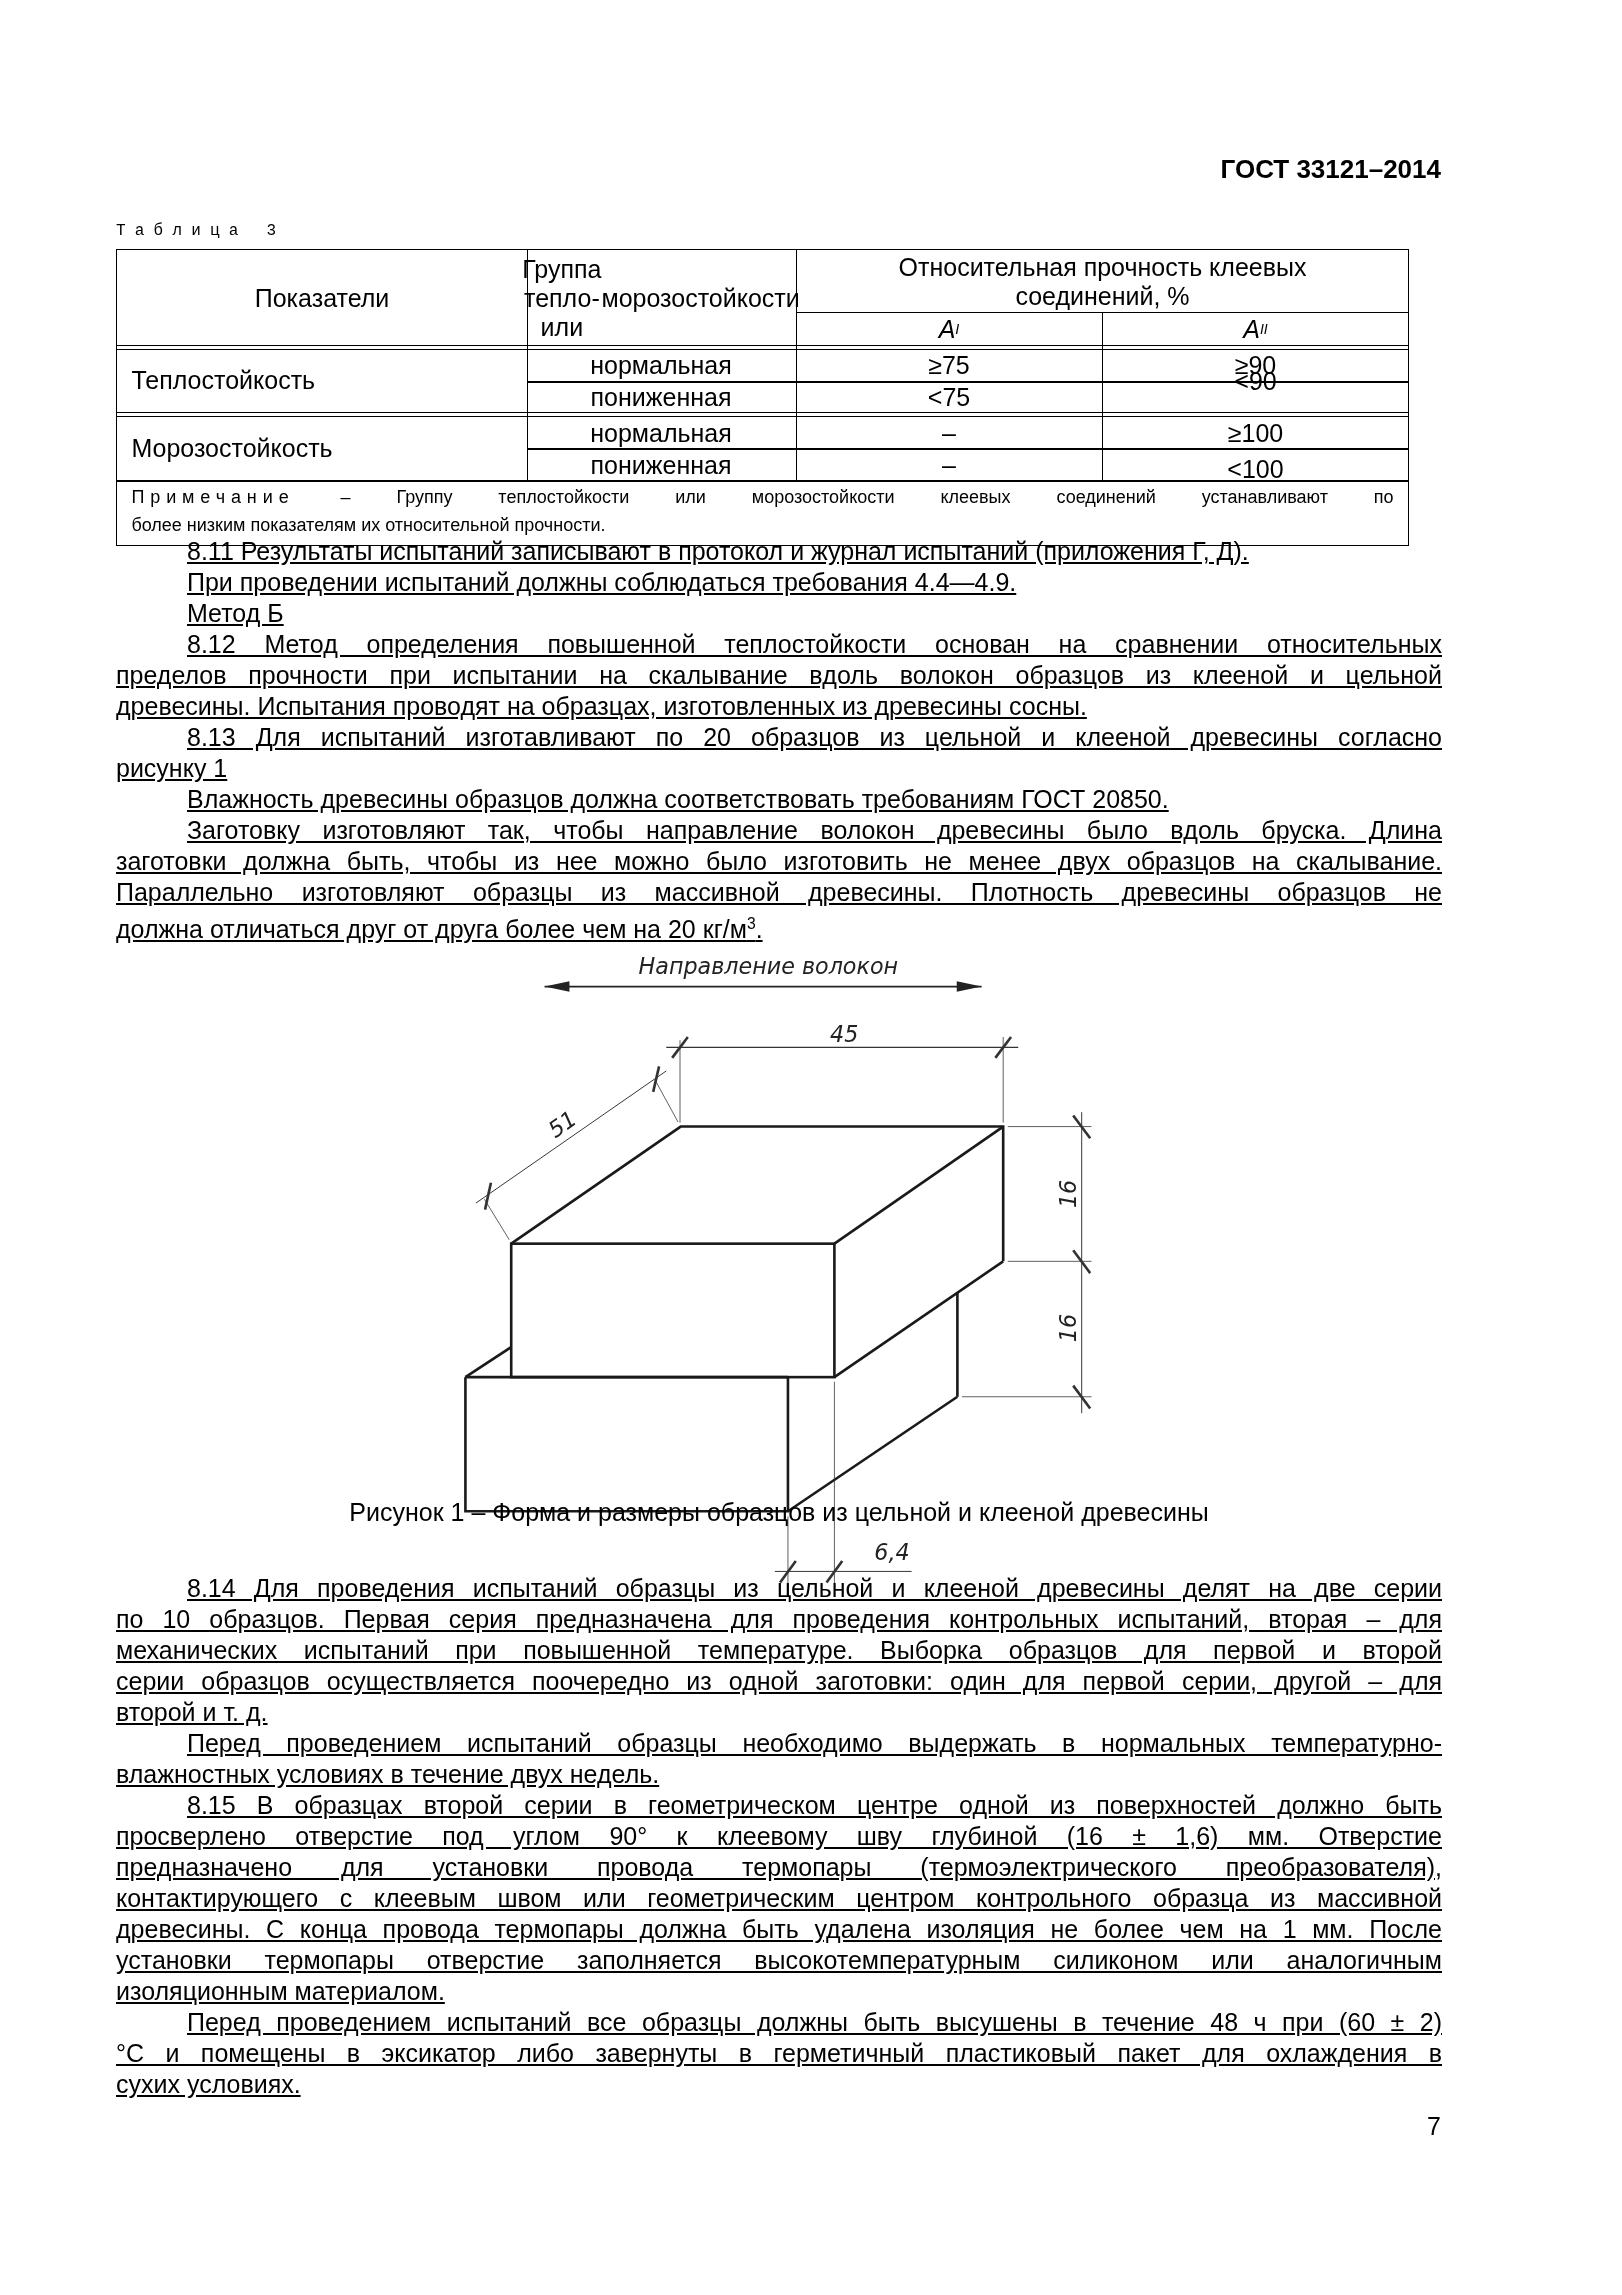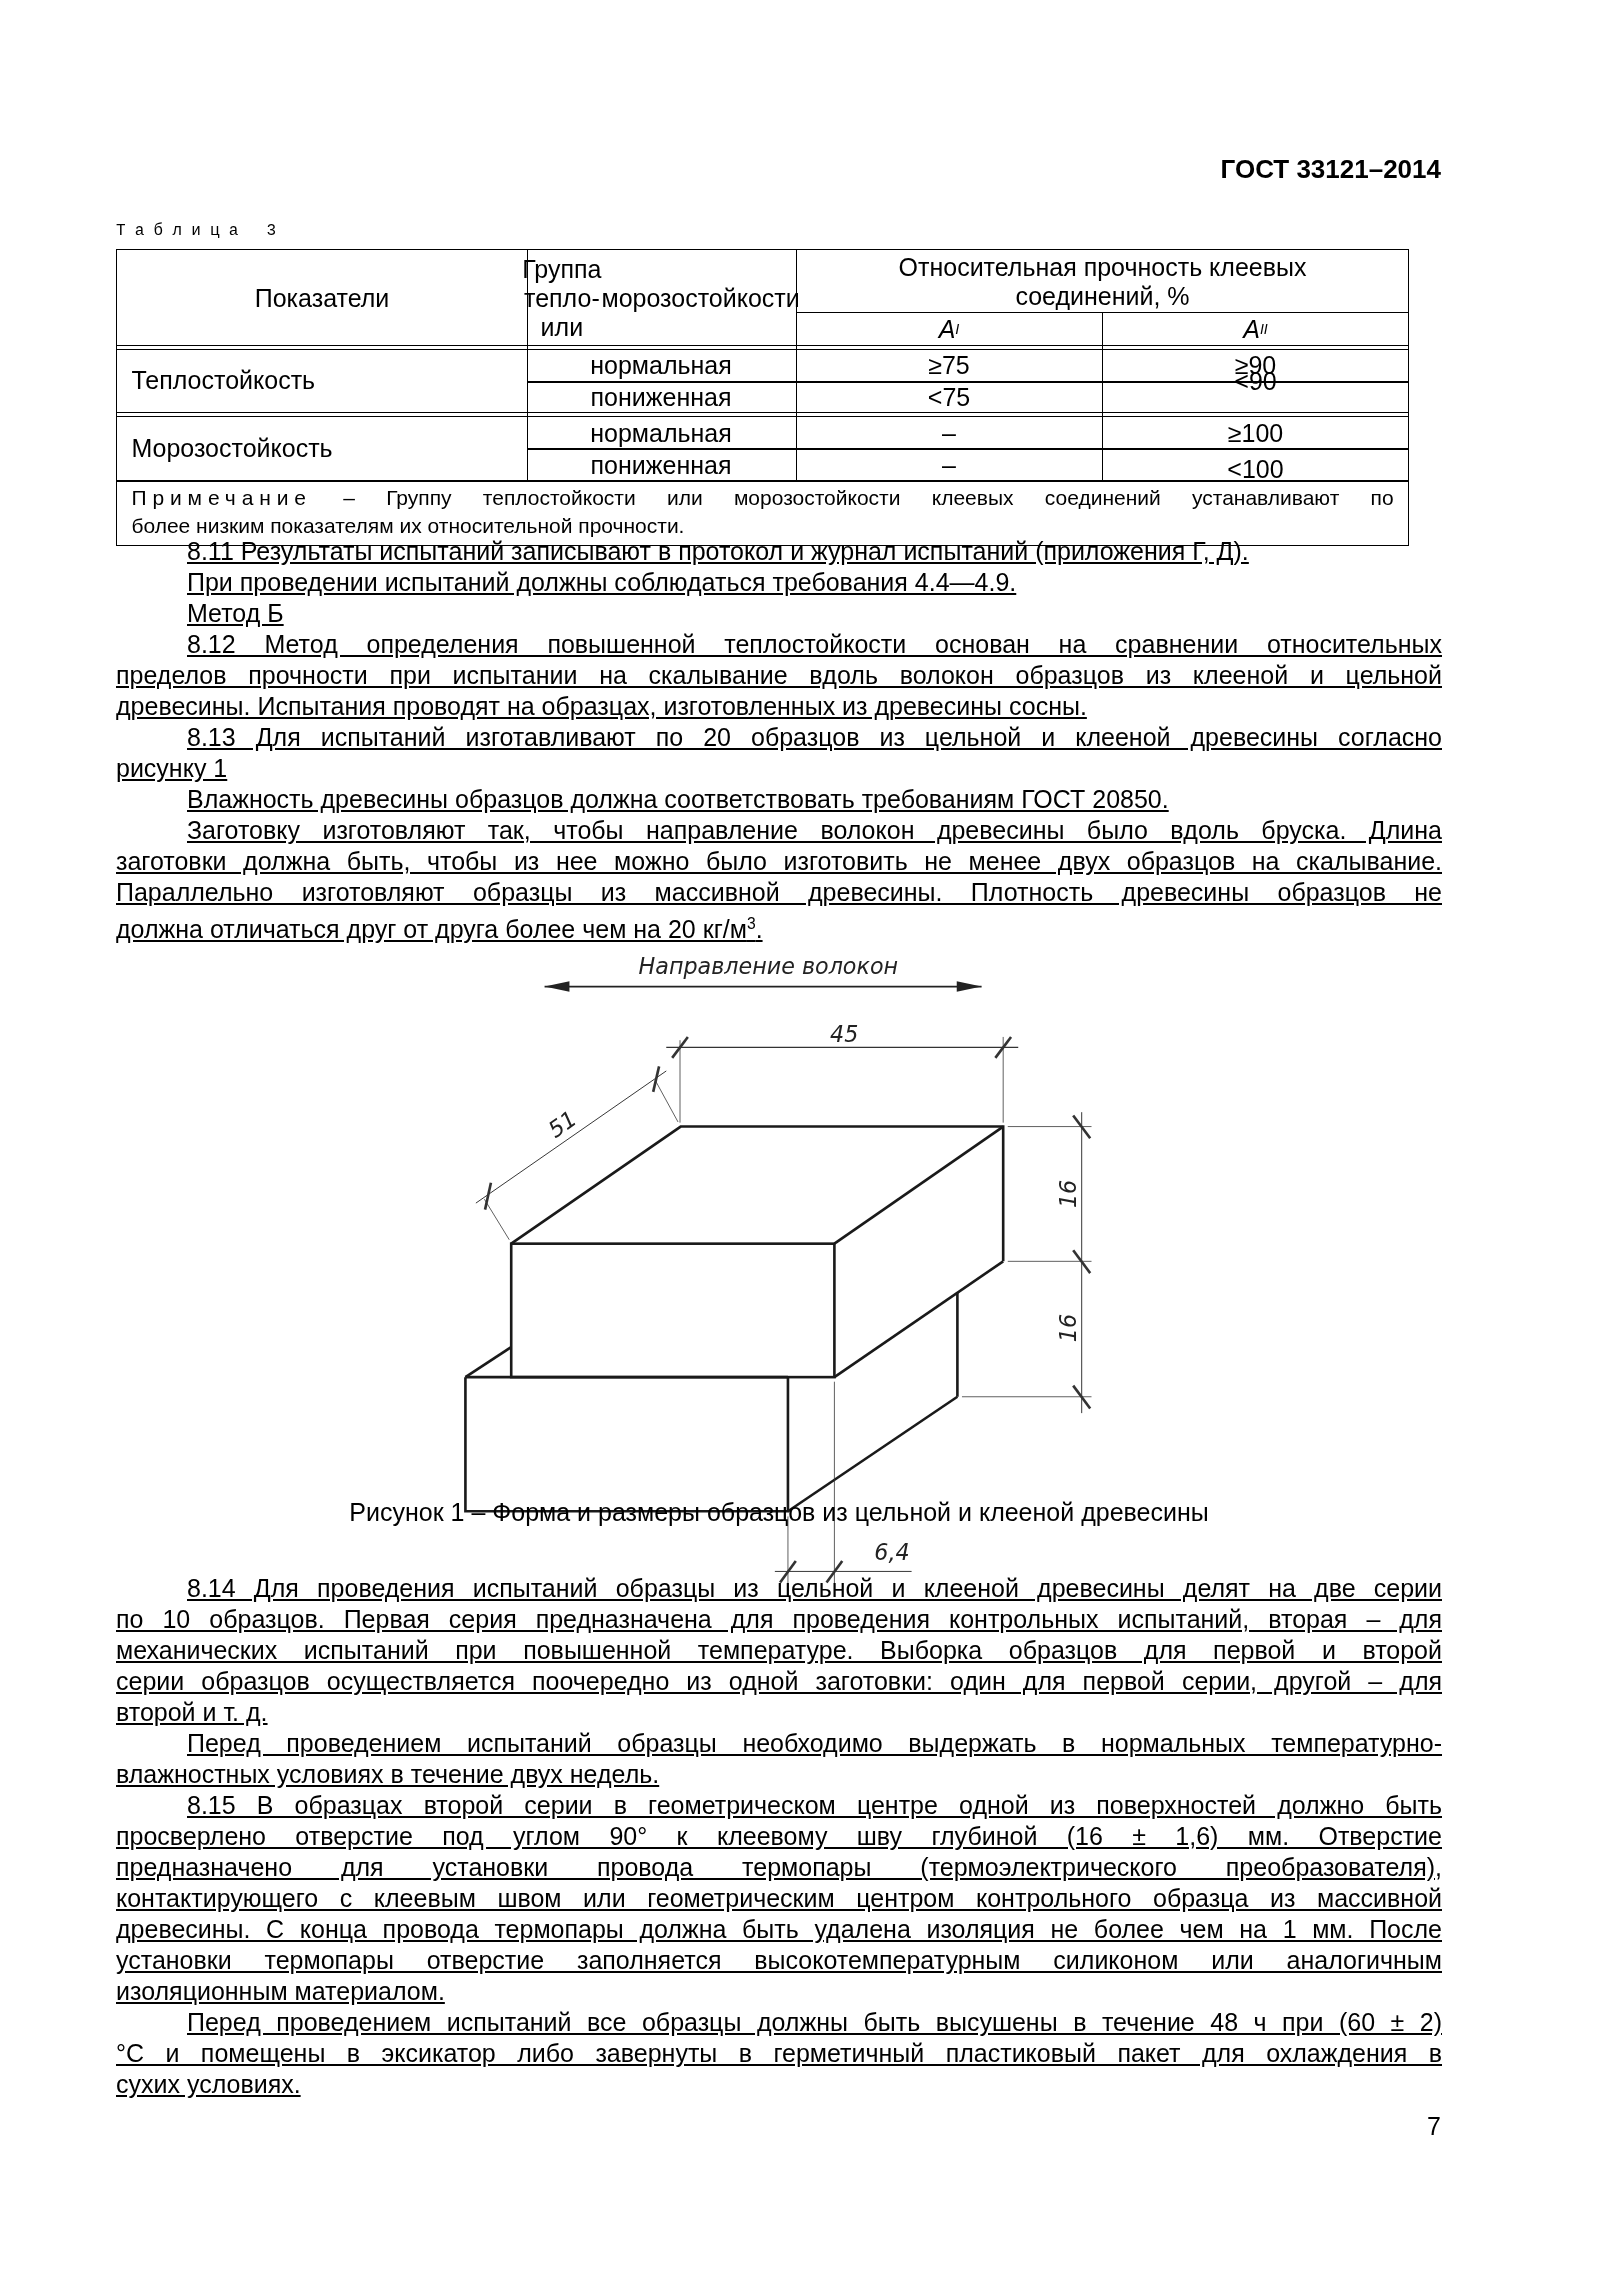--- a/index.html
+++ b/index.html
@@ -13,21 +13,21 @@
   
   .tbl { position: absolute; left: 116px; top: 249px; width: 1293px; height: 297px;
          border: 1.3px solid #000; box-sizing: border-box; }
   .cell { position: absolute; box-sizing: border-box; display: flex; align-items: center;
           justify-content: center; text-align: center; font-size: 25px; line-height: 29px; }
   .cell.left { justify-content: flex-start; padding-left: 14.4px; text-align: left; }
   .hl { position: absolute; height: 0; border-top: 2px solid #000; }
   .hl.thin { border-top-width: 1.3px; }
   .hl.dbl { height: 3.3px; border-top: 1.3px solid #000; border-bottom: 1.3px solid #000; box-sizing: content-box; }
   .vl { position: absolute; width: 0; border-left: 1.3px solid #000; }
-  .note { position: absolute; left: 14.4px; right: 14.4px; font-size: 21px; line-height: 27.5px; text-align: justify; }
+  .note { position: absolute; left: 14.4px; right: 14.4px; font-size: 18px; line-height: 27.5px; text-align: justify; }
   .note .spaced { letter-spacing: 5.9px; }
   .sup-i { font-style: italic; }
 
   
   .para { position: absolute; left: 116px; width: 1326px; font-size: 25px; line-height: 31px;
           text-align: justify; text-align-last: left; }
   .para .line { display: block; height: 31px; white-space: nowrap; overflow: visible; text-decoration: underline; }
   .para .line.indent { padding-left: 71px; }
   .para .line.just { text-align: justify; text-align-last: justify; white-space: normal; }
 

